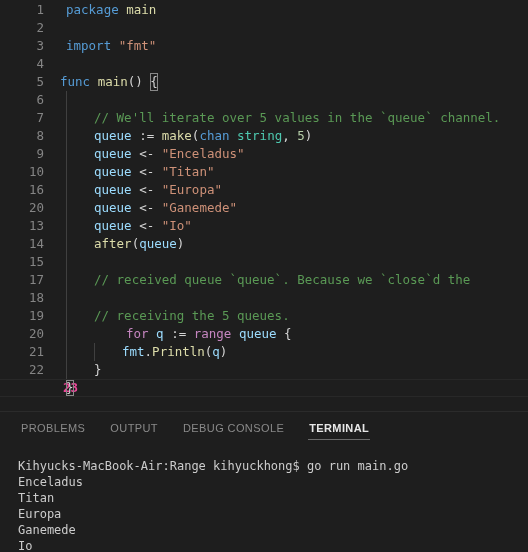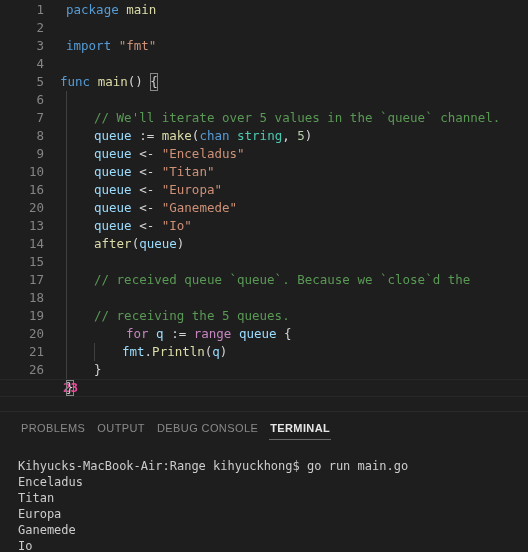--- a/index.html
+++ b/index.html
@@ -90,21 +90,21 @@
     border-top: 1px solid #2b2b2b;
     display: flex;
     flex-direction: column;
     overflow: hidden;
   }
   .panel-tabs {
     height: 32px;
     display: flex;
     align-items: center;
     padding-left: 20px;
-    gap: 10px;
+    gap: 23px;
     flex: 0 0 auto;
   }
   .panel-tab {
     position: relative;
     font-family: "Liberation Sans", sans-serif;
     font-size: 11px;
     letter-spacing: 0.4px;
     color: #8a8a8a;
     padding: 5px 1px 6px 1px;
     cursor: pointer;
@@ -150,21 +150,21 @@
         <div class="line"><span class="ln">16</span><span class="guide g1"></span><span class="content" style="left: 94px;"><span class="t-var">queue</span><span class="t-pun"> &lt;- </span><span class="t-str">"Europa"</span></span></div>
         <div class="line"><span class="ln">20</span><span class="guide g1"></span><span class="content" style="left: 94px;"><span class="t-var">queue</span><span class="t-pun"> &lt;- </span><span class="t-str">"Ganemede"</span></span></div>
         <div class="line"><span class="ln">13</span><span class="guide g1"></span><span class="content" style="left: 94px;"><span class="t-var">queue</span><span class="t-pun"> &lt;- </span><span class="t-str">"Io"</span></span></div>
         <div class="line"><span class="ln">14</span><span class="guide g1"></span><span class="content" style="left: 94px;"><span class="t-fn">after</span><span class="t-pun">(</span><span class="t-var">queue</span><span class="t-pun">)</span></span></div>
         <div class="line"><span class="ln">15</span><span class="guide g1"></span><span class="content" style="left: 94px;"></span></div>
         <div class="line"><span class="ln">17</span><span class="guide g1"></span><span class="content" style="left: 94px;"><span class="t-cmt">// received queue `queue`. Because we `close`d the</span></span></div>
         <div class="line"><span class="ln">18</span><span class="guide g1"></span></div>
         <div class="line"><span class="ln">19</span><span class="guide g1"></span><span class="content" style="left: 94px;"><span class="t-cmt">// receiving the 5 queues.</span></span></div>
         <div class="line"><span class="ln">20</span><span class="guide g1"></span><span class="content" style="left: 94px; margin-left: 32px;"><span class="t-kw2">for</span><span class="t-pun"> </span><span class="t-var">q</span><span class="t-pun"> := </span><span class="t-kw2">range</span><span class="t-pun"> </span><span class="t-var">queue</span><span class="t-pun"> {</span></span></div>
         <div class="line"><span class="ln">21</span><span class="guide g1"></span><span class="guide g2"></span><span class="content" style="left: 122px;"><span class="t-var">fmt</span><span class="t-pun">.</span><span class="t-fn">Println</span><span class="t-pun">(</span><span class="t-var">q</span><span class="t-pun">)</span></span></div>
-        <div class="line"><span class="ln">26</span><span class="guide g1"></span><span class="content" style="left: 94px;"><span class="t-pun">}</span></span></div>
+        <div class="line"><span class="ln">22</span><span class="guide g1"></span><span class="content" style="left: 94px;"><span class="t-pun">}</span></span></div>
         <div class="line active"><span class="ln">23</span><span class="content" style="left: 66px;"><span class="t-pun bmatch">}</span></span></div>
       </div>
   </div>
 
   <div class="panel">
     <div class="panel-tabs" id="panel-tabs">
         <div class="panel-tab">PROBLEMS</div>
         <div class="panel-tab">OUTPUT</div>
         <div class="panel-tab">DEBUG CONSOLE</div>
         <div class="panel-tab active">TERMINAL</div>

